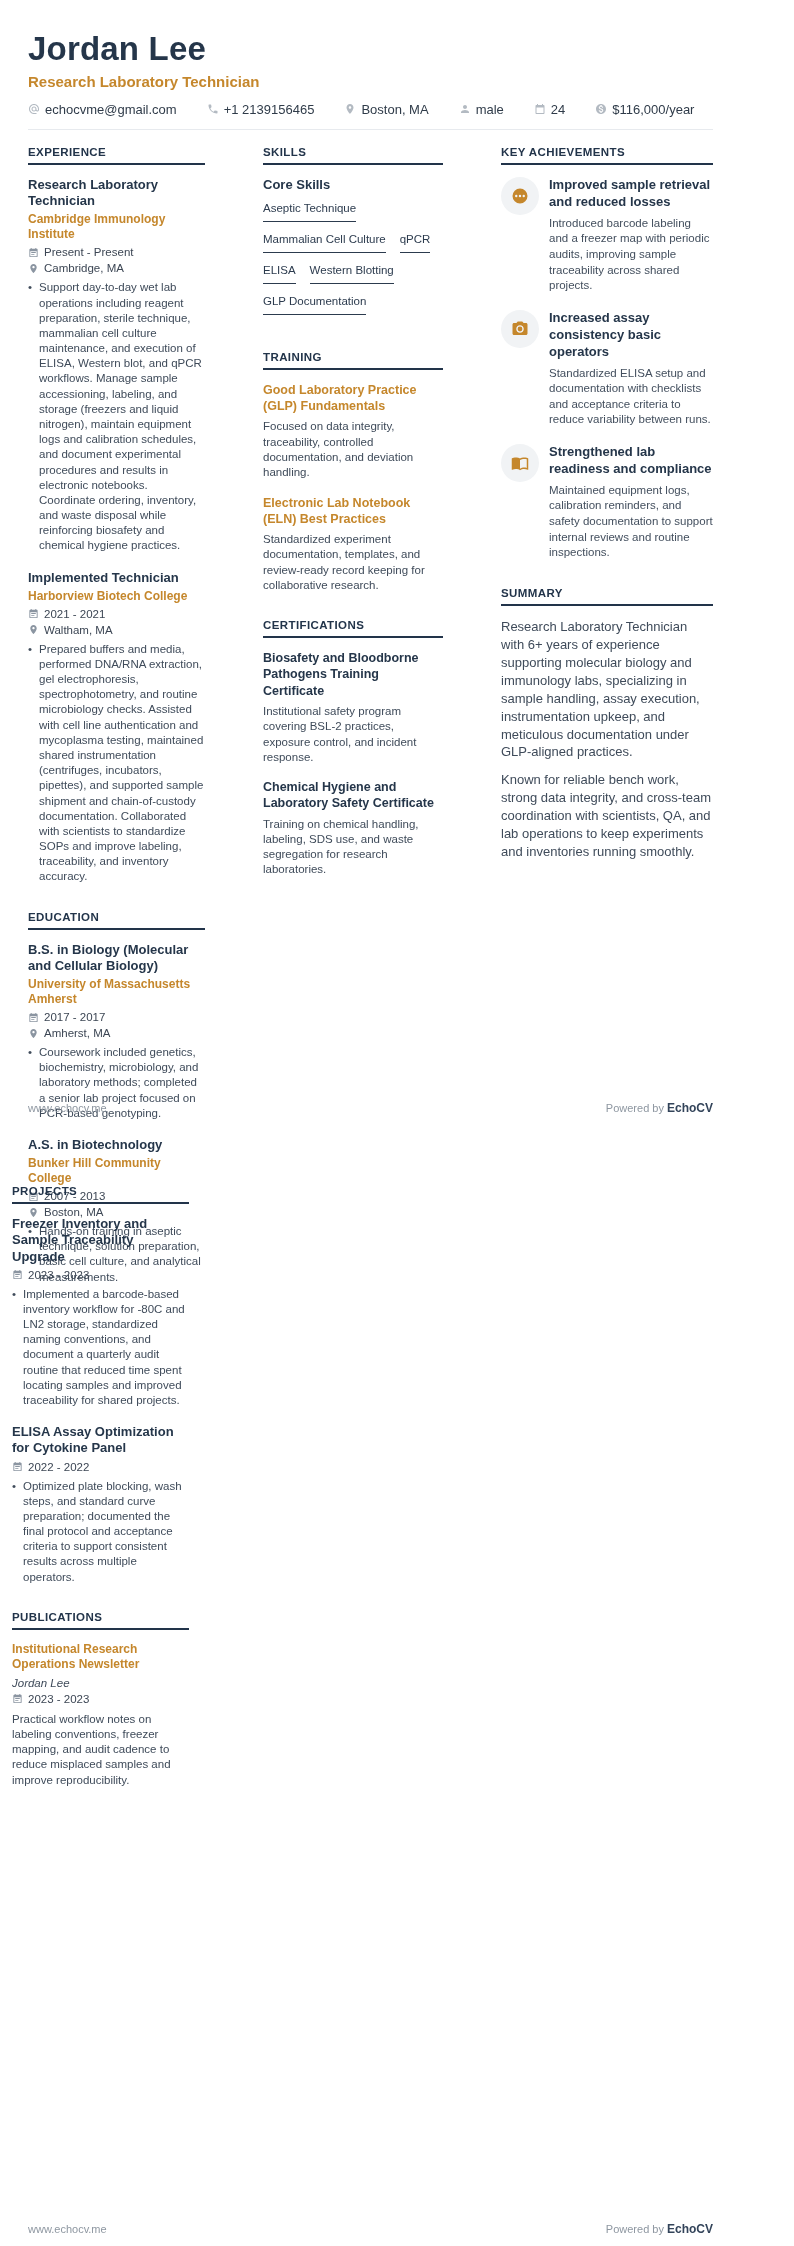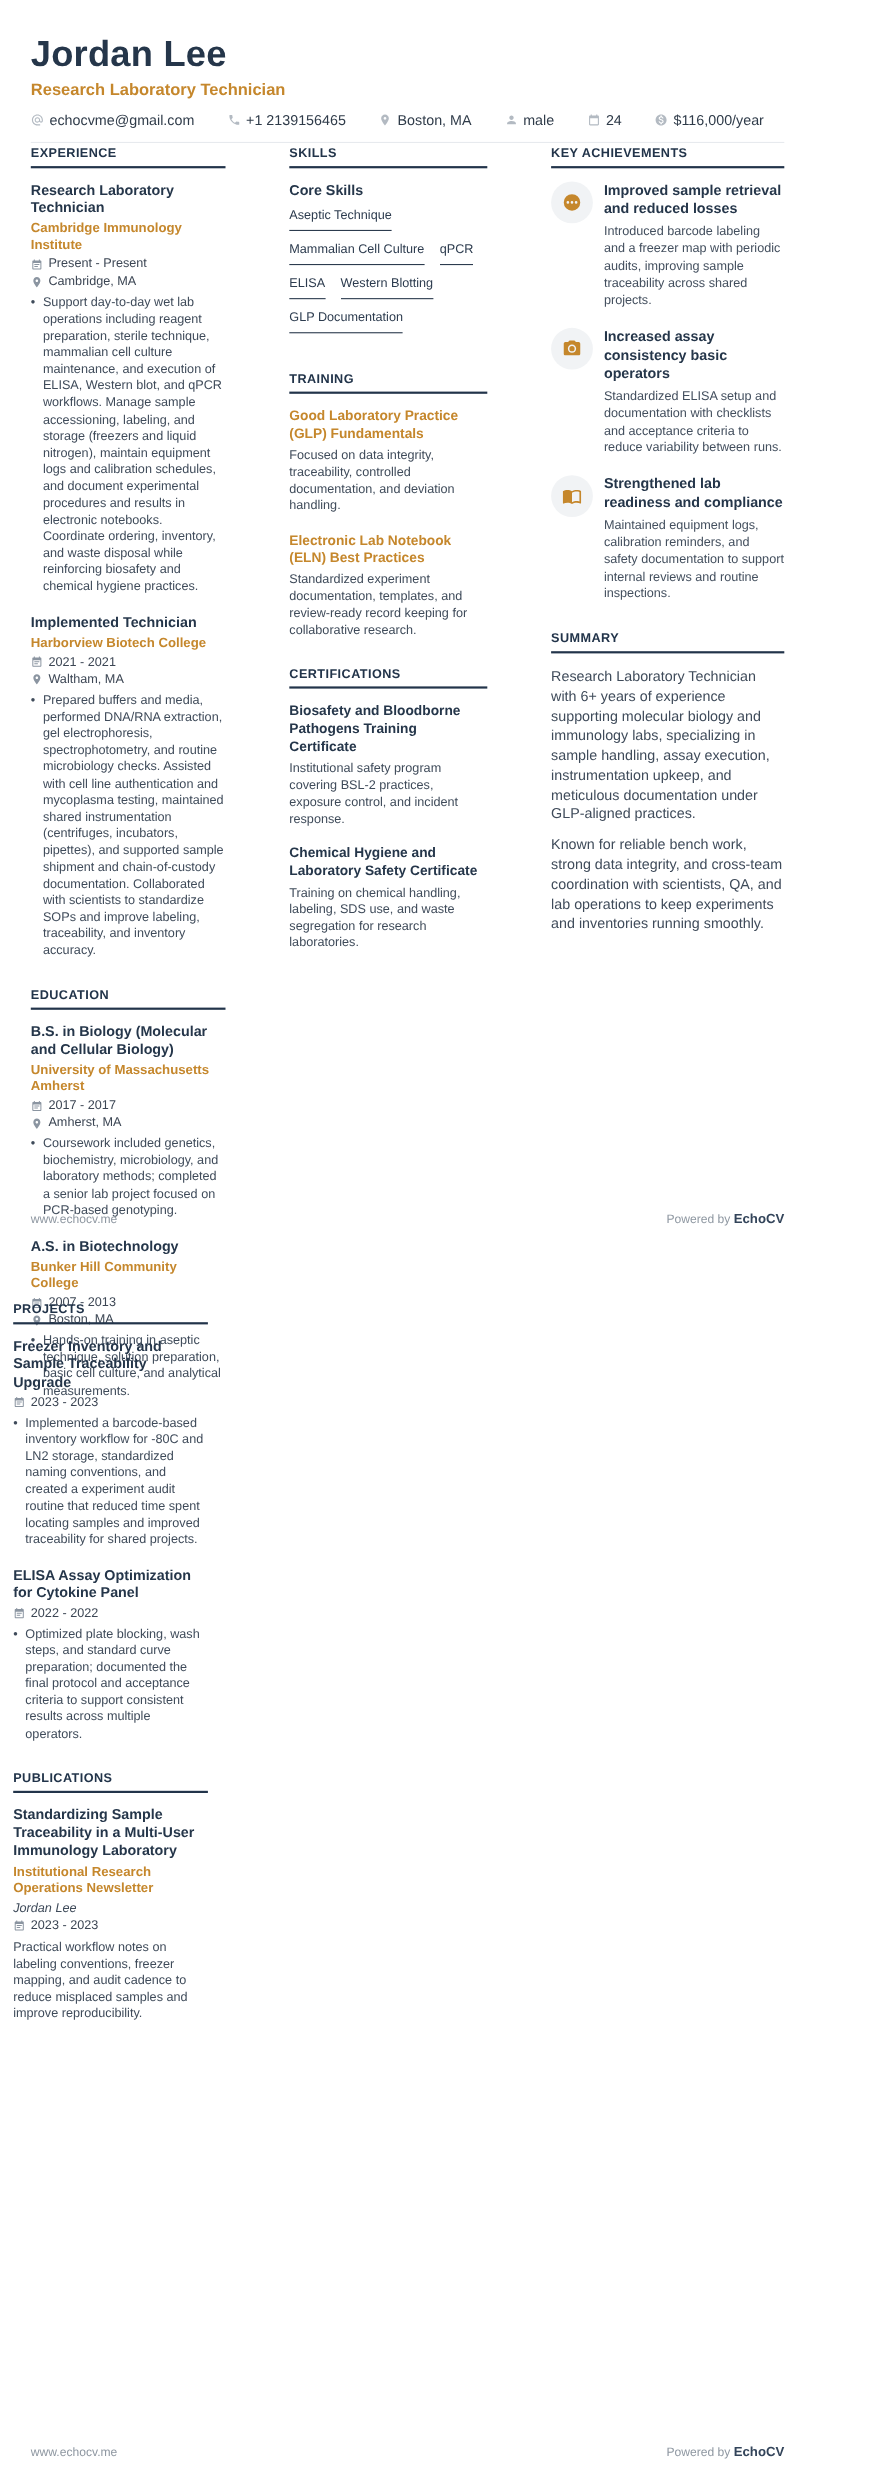--- a/index.html
+++ b/index.html
@@ -12,21 +12,21 @@
   .page { position:relative; width:741px; padding:0 28px; }
   .page1 { height:1125px; padding-top:30px; }
   .page2 { height:1121px; padding-top:60px;padding-left:12px; }
 
   .candidate-name { font-size:33px; font-weight:700; color:#25364a; margin:0; line-height:1.15; letter-spacing:.2px; }
   .job-title { font-size:15px; font-weight:700; color:#c5872c; margin-top:5px; }
   .contact-row { display:flex; align-items:center; gap:30px; margin-top:12px; padding-bottom:12px; border-bottom:1px solid #e7eaee; font-size:13px; color:#2f3b49; }
   .contact-item { display:flex; align-items:center; gap:5px; }
   .contact-item svg { width:12px; height:12px; fill:#b3bac2; flex:none; }
 
-  .columns { display:flex; justify-content:space-between; margin-top:4px; }
+  .columns { display:flex; justify-content:space-between; margin-top:16px; }
   .col1 { width:177px; }
   .col2 { width:180px; }
   .col3 { width:212px; }
 
   section { margin-bottom:26px; }
   .sec-heading { font-size:11.5px; font-weight:700; color:#22344a; letter-spacing:.4px; text-transform:uppercase; border-bottom:2.5px solid #22344a; padding-bottom:5px; margin:0 0 12px 0; }
 
   .entry { margin-bottom:16px; }
   .entry-title { font-size:13px; font-weight:700; color:#25364a; line-height:1.25; }
   .entry-company { font-size:12px; font-weight:700; color:#c5872c; margin-top:3px; line-height:1.25; }
@@ -310,21 +310,21 @@
       <div class="entry">
         <div class="entry-title">Freezer Inventory and Sample Traceability Upgrade</div>
         <div class="meta">
           <svg viewBox="0 0 24 24">
               <path d="M19 4h-1V2h-2v2H8V2H6v2H5c-1.11 0-1.99.9-1.99 2L3 20c0 1.1.89 2 2 2h14c1.1 0 2-.9 2-2V6c0-1.1-.9-2-2-2zm0 16H5V9h14v11zM7 11h10v2H7zm0 4h7v2H7z"></path>
             </svg>
           <span>2023 - 2023</span>
         </div>
         <div class="bullet">
           <span class="dot">•</span>
-          <span>Implemented a barcode-based inventory workflow for -80C and LN2 storage, standardized naming conventions, and created a experiment audit routine that reduced time spent locating samples and improved traceability for shared projects.</span>
+          <span>Implemented a barcode-based inventory workflow for -80C and LN2 storage, standardized naming conventions, and document a quarterly audit routine that reduced time spent locating samples and improved traceability for shared projects.</span>
         </div>
       </div>
 
       <div class="entry">
         <div class="entry-title">ELISA Assay Optimization for Cytokine Panel</div>
         <div class="meta">
           <svg viewBox="0 0 24 24">
               <path d="M19 4h-1V2h-2v2H8V2H6v2H5c-1.11 0-1.99.9-1.99 2L3 20c0 1.1.89 2 2 2h14c1.1 0 2-.9 2-2V6c0-1.1-.9-2-2-2zm0 16H5V9h14v11zM7 11h10v2H7zm0 4h7v2H7z"></path>
             </svg>
           <span>2022 - 2022</span>
@@ -333,21 +333,20 @@
           <span class="dot">•</span>
           <span>Optimized plate blocking, wash steps, and standard curve preparation; documented the final protocol and acceptance criteria to support consistent results across multiple operators.</span>
         </div>
       </div>
     </section>
 
     <section>
       <h2 class="sec-heading">Publications</h2>
 
       <div class="entry">
-        <div class="entry-title">Standardizing Sample Traceability in a Multi-User Immunology Laboratory</div>
         <div class="entry-company">Institutional Research Operations Newsletter</div>
         <div class="pub-author">Jordan Lee</div>
         <div class="meta">
           <svg viewBox="0 0 24 24">
               <path d="M19 4h-1V2h-2v2H8V2H6v2H5c-1.11 0-1.99.9-1.99 2L3 20c0 1.1.89 2 2 2h14c1.1 0 2-.9 2-2V6c0-1.1-.9-2-2-2zm0 16H5V9h14v11zM7 11h10v2H7zm0 4h7v2H7z"></path>
             </svg>
           <span>2023 - 2023</span>
         </div>
         <div class="pub-desc">Practical workflow notes on labeling conventions, freezer mapping, and audit cadence to reduce misplaced samples and improve reproducibility.</div>
       </div>

